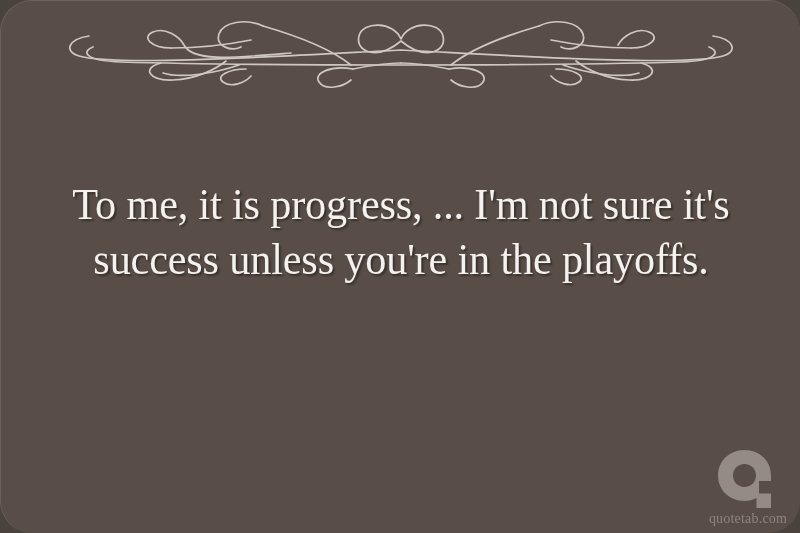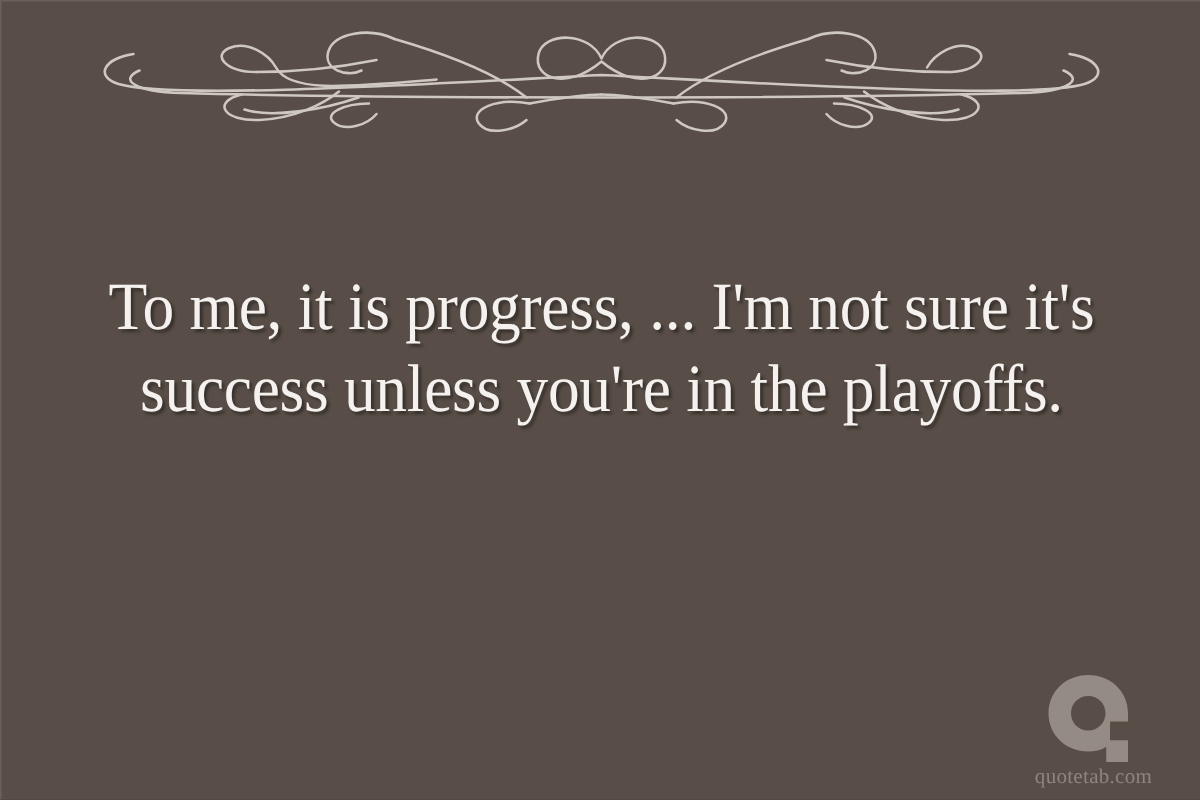--- a/index.html
+++ b/index.html
@@ -13,20 +13,21 @@
 
   .quote-card {
     position: relative;
     width: 800px;
     height: 533px;
     background: #584e47;
     box-sizing: border-box;
     border-top: 1px solid #6b605a;
     border-left: 1px solid #6b605a;
     overflow: hidden;
+    border-radius: 32px;
   }
 
   
   .ornament {
     position: absolute;
     top: 2px;
     left: 0;
     width: 800px;
     height: 100px;
     pointer-events: none;
@@ -75,21 +76,21 @@
     line-height: 36px;
     font-weight: 700;
     font-style: italic;
     letter-spacing: 0.6px;
     text-shadow: 2px 2px 2px rgba(30, 24, 20, 0.5);
   }
 
   
   .brand {
     position: absolute;
-    right: 23px;
+    right: 4px;
     bottom: 6px;
     width: 96px;
     text-align: center;
   }
   .brand-logo {
     width: 66px;
     height: 62px;
     margin: 0 auto 1px auto;
     display: block;
   }

